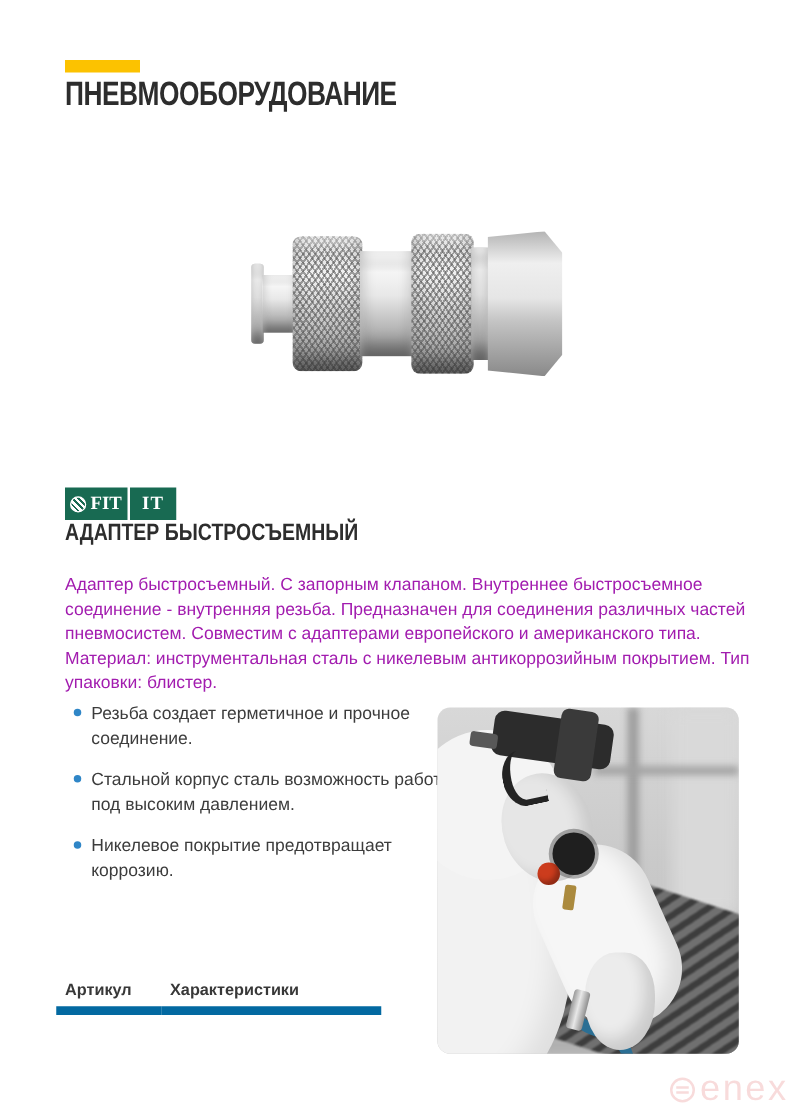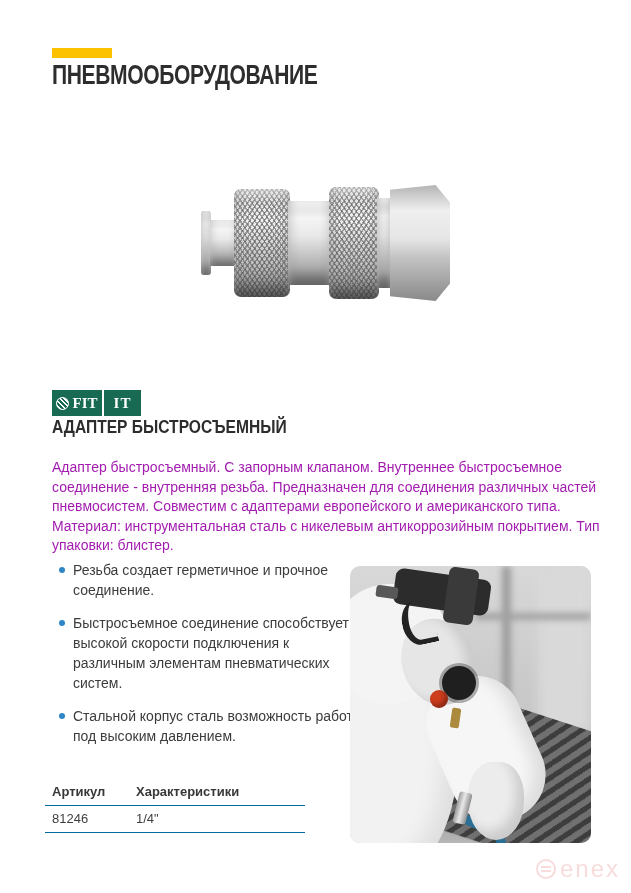--- a/index.html
+++ b/index.html
@@ -94,31 +94,31 @@
             transform:rotate(8deg);}
   .ph-coupler{left:106px;top:226px;width:13px;height:32px;border-radius:3px;transform:rotate(14deg);
       background:linear-gradient(90deg,#9a9a9a,#e8e8e8 45%,#8e8e8e);}
   .ph-hose{left:0;top:0;width:100%;height:100%;}
 
   
   .spec-table{position:absolute;left:45px;top:779px;width:260px;border-collapse:collapse;
               font-size:13px;color:#3f3f3f;}
   .spec-table th{font-weight:700;color:#383838;}
   .spec-table th,.spec-table td{text-align:left;padding:5px 4px 6px 7px;
-              border-bottom:1px solid #0369a1;}
+              border-bottom:7px solid #0369a1;}
   .spec-table th:first-child,.spec-table td:first-child{width:73px;}
 
   
   .watermark{position:absolute;left:536px;top:857px;display:flex;align-items:center;gap:4px;
              color:rgba(222,92,92,0.22);}
   .wm-circle{width:20px;height:20px;border-radius:50%;border:2px solid rgba(222,92,92,0.22);
              box-sizing:border-box;display:flex;flex-direction:column;justify-content:center;gap:2px;
              padding:0 3px;}
   .wm-circle i{display:block;height:2px;background:rgba(222,92,92,0.22);}
-  .wm-text{font-size:24px;letter-spacing:2px;font-weight:400;line-height:1;}
+  .wm-text{font-size:29px;letter-spacing:2px;font-weight:400;line-height:1;}
 </style>
 </head>
 <body>
 
 <div class="page">
 
   <div class="accent-bar"></div>
   <h1 class="page-title">ПНЕВМООБОРУДОВАНИЕ</h1>
 
   <div class="product-image">
@@ -145,25 +145,25 @@
 
   <p class="description">Адаптер быстросъемный. С запорным клапаном. Внутреннее быстросъемное соединение - внутренняя резьба. Предназначен для соединения различных частей пневмосистем. Совместим с адаптерами европейского и американского типа. Материал: инструментальная сталь с никелевым антикоррозийным покрытием. Тип упаковки: блистер.</p>
 
   <ul class="features">
     <li>
       <span class="bullet-dot"></span>
       <span>Резьба создает герметичное и прочное соединение.</span>
     </li>
     <li>
       <span class="bullet-dot"></span>
-      <span>Быстросъемное соединение способствует высокой скорости подключения к различным элементам пневматических систем.</span>
+      <span>Стальной корпус сталь возможность работы под высоким давлением.</span>
     </li>
     <li>
       <span class="bullet-dot"></span>
-      <span>Стальной корпус сталь возможность работы под высоким давлением.</span>
+      <span>Никелевое покрытие предотвращает коррозию.</span>
     </li>
   </ul>
 
   <div class="photo">
     <div class="ph-wall-light"></div>
     <div class="ph-pole"></div>
     <div class="ph-rail"></div>
     <div class="ph-floor"></div>
     <div class="ph-grate"></div>
     <div class="ph-torso"></div>
@@ -185,24 +185,20 @@
   </div>
 
   <table class="spec-table">
     <thead>
       <tr>
         <th>Артикул</th>
         <th>Характеристики</th>
       </tr>
     </thead>
     <tbody>
-      <tr>
-        <td>81246</td>
-        <td>1/4"</td>
-      </tr>
     </tbody>
   </table>
 
   <div class="watermark">
     <span class="wm-circle">
         <i></i>
         <i></i>
       </span>
     <span class="wm-text">enex</span>
   </div>

